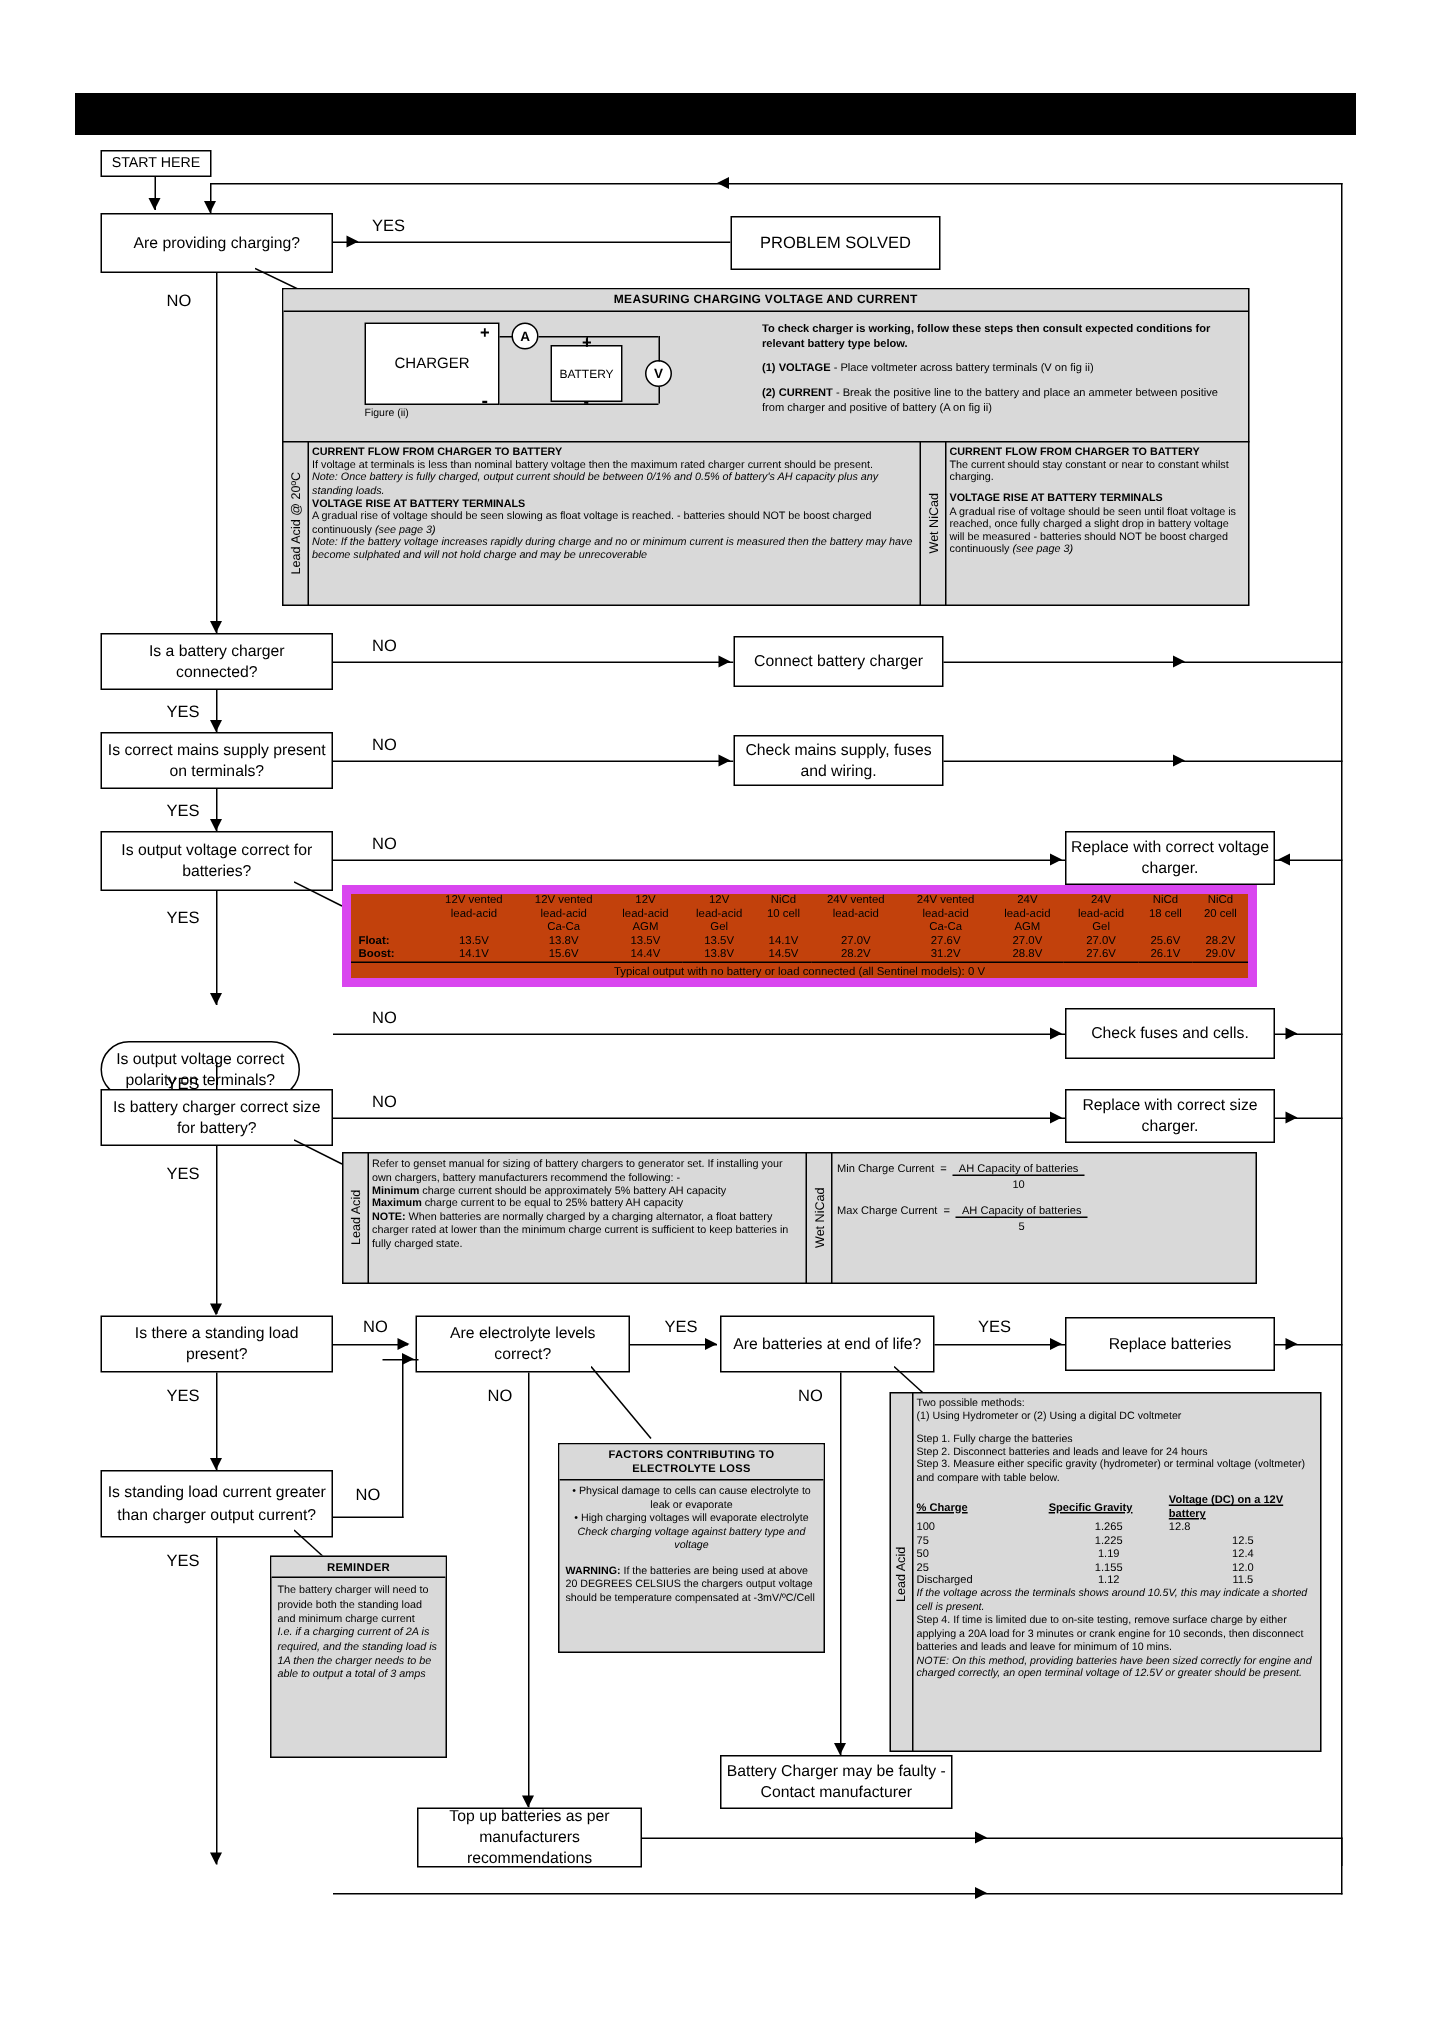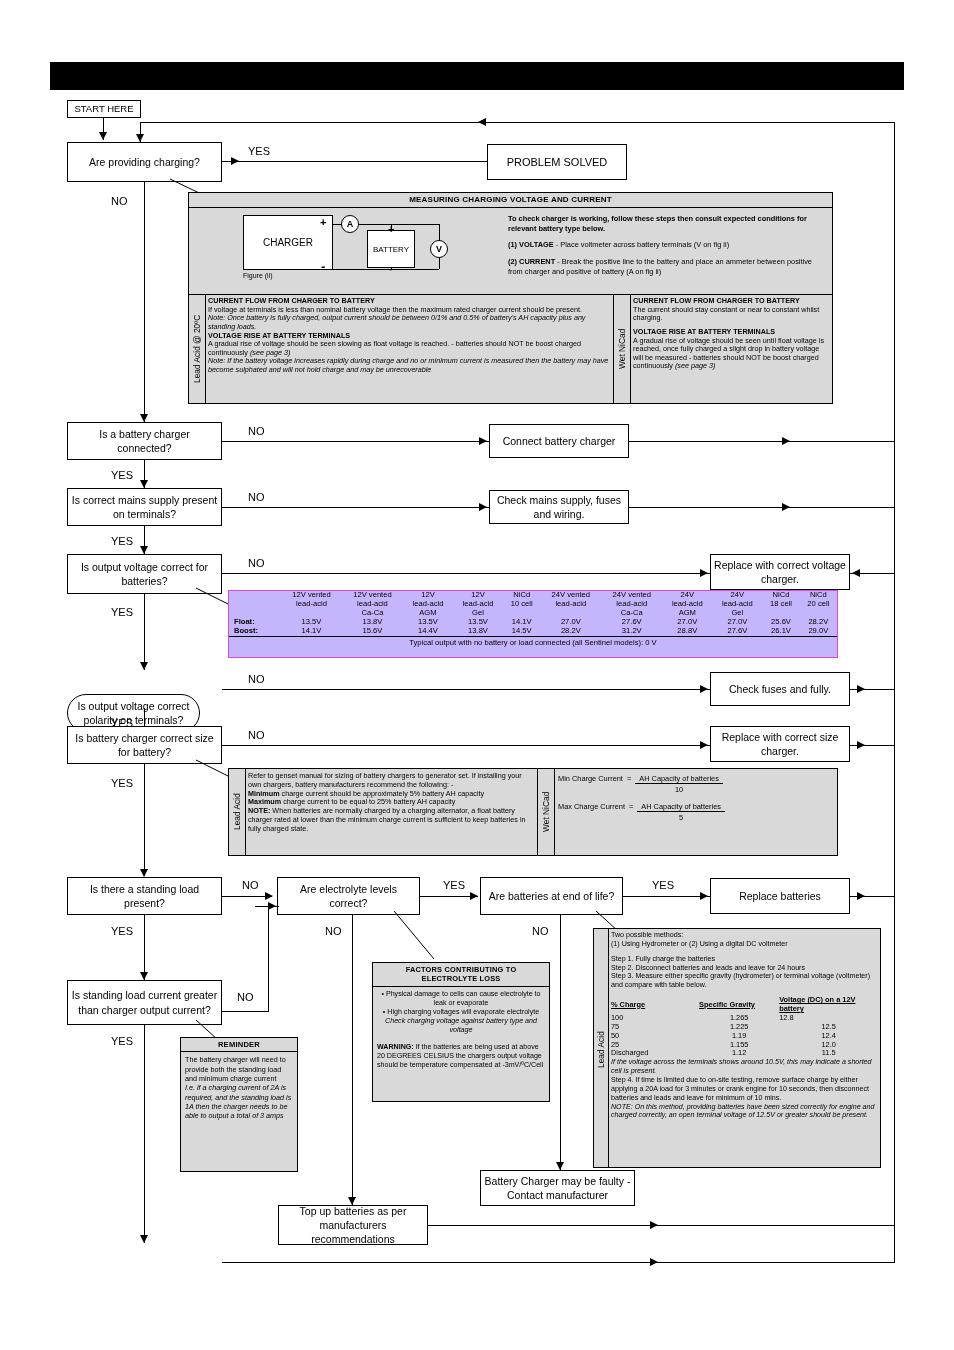--- a/index.html
+++ b/index.html
@@ -102,22 +102,22 @@
     box-sizing:border-box;
   }
   .sep-v{position:absolute;background:#000;width:1px;}
   .sep-h{position:absolute;background:#000;height:1px;}
   b{font-weight:bold;}
   i{font-style:italic;}
   
   .vtable{
     position:absolute;
     box-sizing:border-box;
-    border:1px solid #d946ef;
-    background:#c4b5fd;
+    border:6px solid #d946ef;
+    background:#c2410c;
     font-size:7.6px;
   }
   .vtable table{border-collapse:collapse;width:100%;}
   .vtable td,.vtable th{
     padding:0 2px;
     text-align:center;
     font-weight:normal;
     white-space:nowrap;
     line-height:1.18;
   }
@@ -370,21 +370,21 @@
         <td class="note" colspan="12">Typical output with no battery or load connected (all Sentinel models): 0 V</td>
       </tr>
     </tbody>
       </table>
   </div>
 
   <div class="box" style="left:67px;top:694px;width:133px;height:38px;border-radius:19px;">Is output voltage correct polarity on terminals?</div>
   <div class="label" style="left:248px;top:674px;">NO</div>
   <div class="hline" style="left:222px;top:689px;width:488px;"></div>
   <div class="arrowR" style="left:700px;top:685px;"></div>
-  <div class="box" style="left:710px;top:672px;width:140px;height:34px;">Check fuses and fully.</div>
+  <div class="box" style="left:710px;top:672px;width:140px;height:34px;">Check fuses and cells.</div>
   <div class="hline" style="left:850px;top:689px;width:45px;"></div>
   <div class="arrowR" style="left:857px;top:685px;"></div>
   <div class="label" style="left:111px;top:718px;">YES</div>
   <div class="vline" style="left:144px;top:708px;height:28px;"></div>
   <div class="arrowD" style="left:139.7px;top:728px;"></div>
 
   <div class="box" style="left:67px;top:726px;width:155px;height:38px;">Is battery charger correct size for battery?</div>
   <div class="label" style="left:248px;top:730px;">NO</div>
   <div class="hline" style="left:222px;top:745px;width:488px;"></div>
   <div class="arrowR" style="left:700px;top:741px;"></div>

